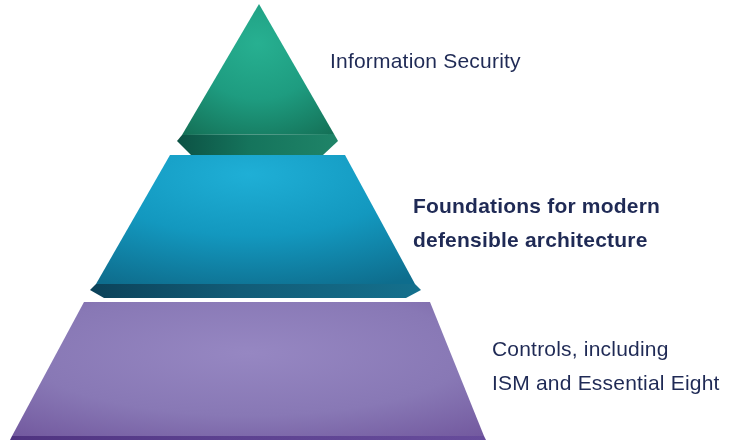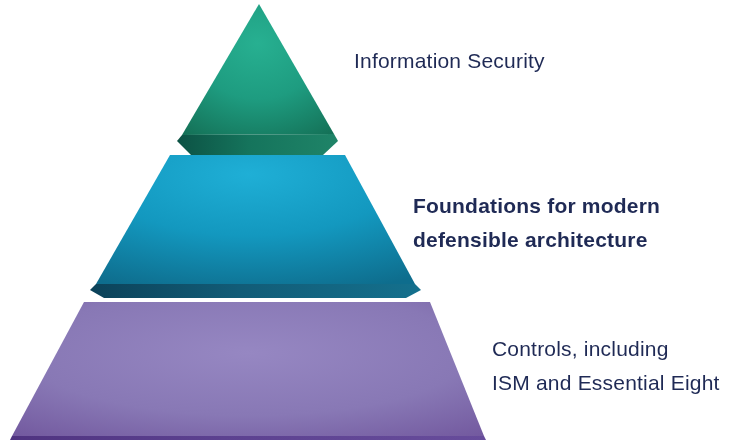--- a/index.html
+++ b/index.html
@@ -23,21 +23,21 @@
     height: 443px;
     display: block;
   }
   .label {
     position: absolute;
     font-size: 21px;
     line-height: 34px;
     letter-spacing: 0.2px;
     white-space: nowrap;
   }
-  .label-top    { left: 330px; top: 44px;  font-weight: 400; margin-left: 24px; }
+  .label-top    { left: 330px; top: 44px;  font-weight: 400; }
   .label-middle { left: 413px; top: 189px; font-weight: 700; }
   .label-bottom { left: 492px; top: 332px; font-weight: 400; }
 </style>
 </head>
 <body>
 
 <div class="stage">
 
   <svg class="pyramid-svg" viewBox="0 0 740 443" xmlns="http://www.w3.org/2000/svg">
     <defs>

